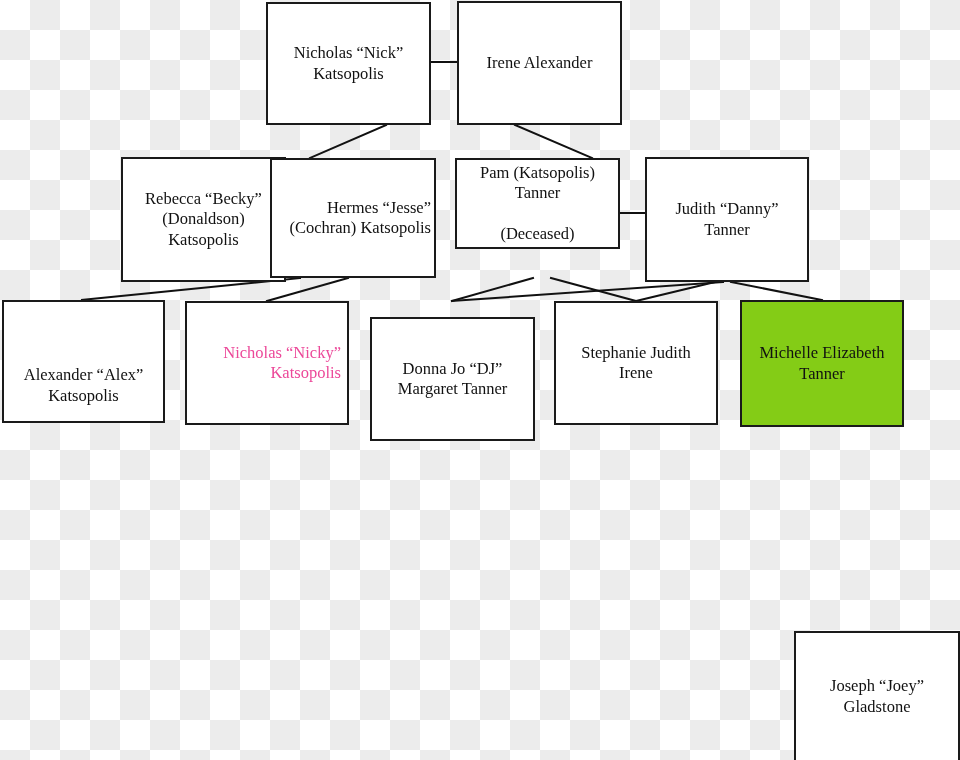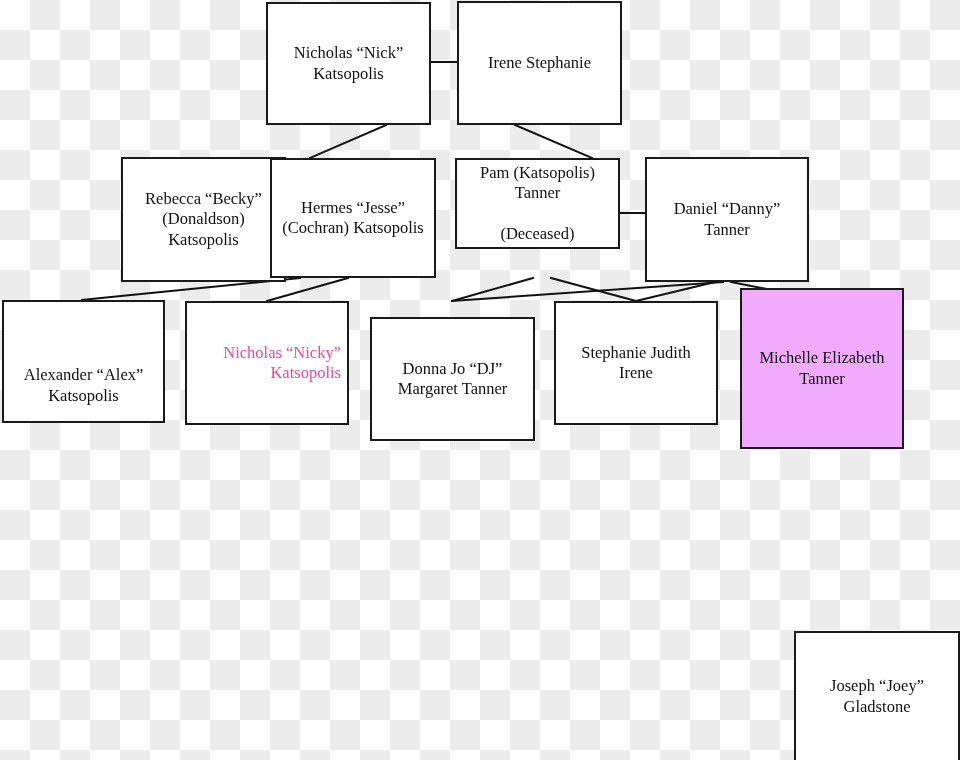--- a/index.html
+++ b/index.html
@@ -45,20 +45,21 @@
     display: block;
     width: 100%;
     padding: 0 6px;
     font-size: 16.5px;
     line-height: 1.22;
     color: #111111;
     white-space: pre-line;
   }
   .node-label.small-pad {
     padding: 0 3px;
+    text-align: right;
   }
 </style>
 </head>
 <body>
 
 <div id="tree-root">
 
   <svg class="tree-svg" viewBox="0 0 960 760" xmlns="http://www.w3.org/2000/svg">
     <g id="connector-group" stroke="#111111" stroke-width="2" fill="none" stroke-linecap="square">
         <polyline points="431,62 457,62"></polyline>
@@ -75,58 +76,58 @@
         <polyline points="731,282 822,300"></polyline>
       </g>
   </svg>
 
   <div id="node-layer">
       <div class="node-box" style="left: 266px; top: 2px; width: 165px; height: 123px; background: rgb(255, 255, 255); border-color: rgb(26, 26, 26);">
         <span class="node-label" style="color: rgb(17, 17, 17);">Nicholas “Nick”
 Katsopolis</span>
       </div>
       <div class="node-box" style="left: 457px; top: 1px; width: 165px; height: 124px; background: rgb(255, 255, 255); border-color: rgb(26, 26, 26);">
-        <span class="node-label" style="color: rgb(17, 17, 17);">Irene Stephanie</span>
+        <span class="node-label" style="color: rgb(17, 17, 17);">Irene Alexander</span>
       </div>
       <div class="node-box" style="left: 86px; top: 157px; width: 165px; height: 125px; background: rgb(255, 255, 255); border-color: rgb(26, 26, 26); margin-left: 35px;">
         <span class="node-label" style="color: rgb(17, 17, 17);">Rebecca “Becky”
 (Donaldson)
 Katsopolis</span>
       </div>
       <div class="node-box" style="left: 270px; top: 158px; width: 166px; height: 120px; background: rgb(255, 255, 255); border-color: rgb(26, 26, 26);">
         <span class="node-label small-pad" style="color: rgb(17, 17, 17);">Hermes “Jesse”
 (Cochran) Katsopolis</span>
       </div>
       <div class="node-box" style="left: 455px; top: 158px; width: 165px; height: 91px; background: rgb(255, 255, 255); border-color: rgb(26, 26, 26);">
         <span class="node-label" style="color: rgb(17, 17, 17);">Pam (Katsopolis)
 Tanner
 
 (Deceased)</span>
       </div>
       <div class="node-box" style="left: 645px; top: 157px; width: 164px; height: 125px; background: rgb(255, 255, 255); border-color: rgb(26, 26, 26);">
-        <span class="node-label" style="color: rgb(17, 17, 17);">Daniel “Danny”
+        <span class="node-label" style="color: rgb(17, 17, 17);">Judith “Danny”
 Tanner</span>
       </div>
       <div class="node-box" style="left: 2px; top: 300px; width: 163px; height: 123px; background: rgb(255, 255, 255); border-color: rgb(26, 26, 26);">
         <span class="node-label" style="color: rgb(17, 17, 17); margin-top: 48px;">Alexander “Alex”
 Katsopolis</span>
       </div>
       <div class="node-box" style="left: 185px; top: 301px; width: 164px; height: 124px; background: rgb(255, 255, 255); border-color: rgb(26, 26, 26);">
         <span class="node-label" style="color: #ec4899; text-align: right;">Nicholas “Nicky”
 Katsopolis</span>
       </div>
       <div class="node-box" style="left: 370px; top: 317px; width: 165px; height: 124px; background: rgb(255, 255, 255); border-color: rgb(26, 26, 26);">
         <span class="node-label" style="color: rgb(17, 17, 17);">Donna Jo “DJ”
 Margaret Tanner</span>
       </div>
       <div class="node-box" style="left: 554px; top: 301px; width: 164px; height: 124px; background: rgb(255, 255, 255); border-color: rgb(26, 26, 26);">
         <span class="node-label" style="color: rgb(17, 17, 17);">Stephanie Judith
 Irene</span>
       </div>
-      <div class="node-box" style="left: 740px; top: 288px; width: 164px; height: 161px; background: #f0abfc; border-color: rgb(26, 26, 26);">
+      <div class="node-box" style="left: 740px; top: 300px; width: 164px; height: 127px; background: #84cc16; border-color: rgb(26, 26, 26);">
         <span class="node-label" style="color: rgb(17, 17, 17);">Michelle Elizabeth
 Tanner</span>
       </div>
       <div class="node-box" style="left: 794px; top: 631px; width: 166px; height: 131px; background: rgb(255, 255, 255); border-color: rgb(26, 26, 26);">
         <span class="node-label" style="color: rgb(17, 17, 17);">Joseph “Joey”
 Gladstone</span>
       </div>
     </div>
 
 </div>

